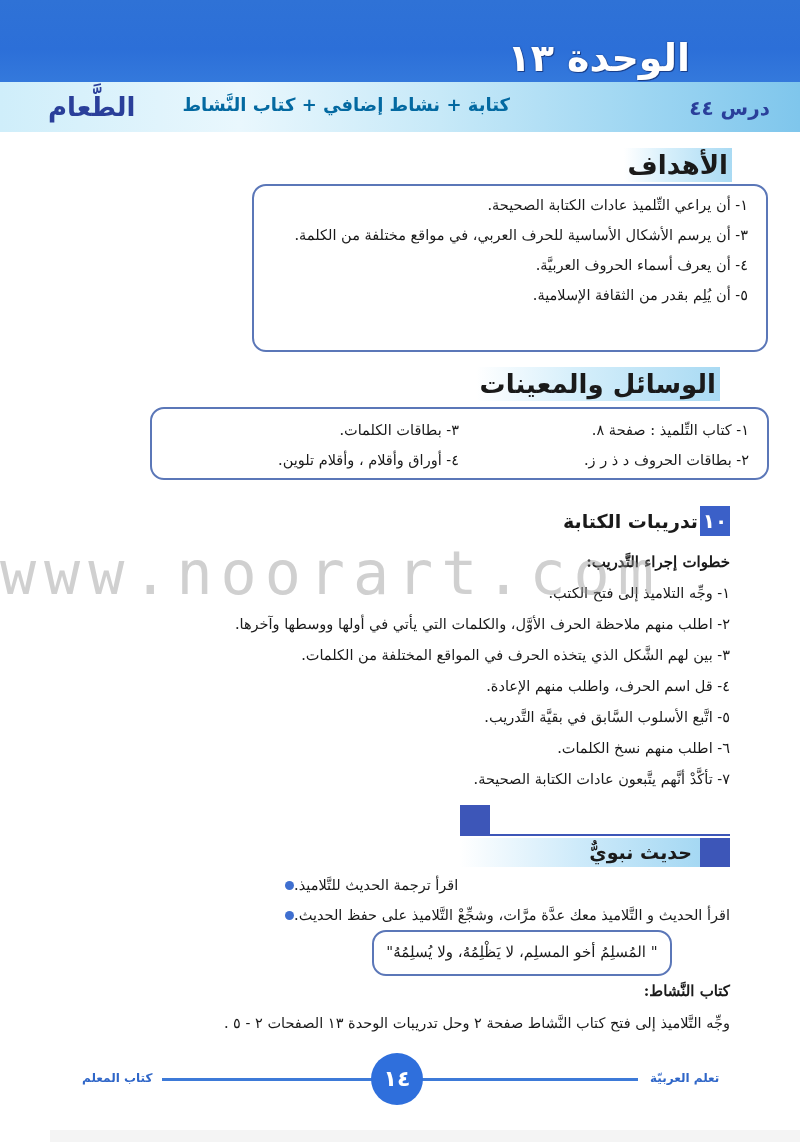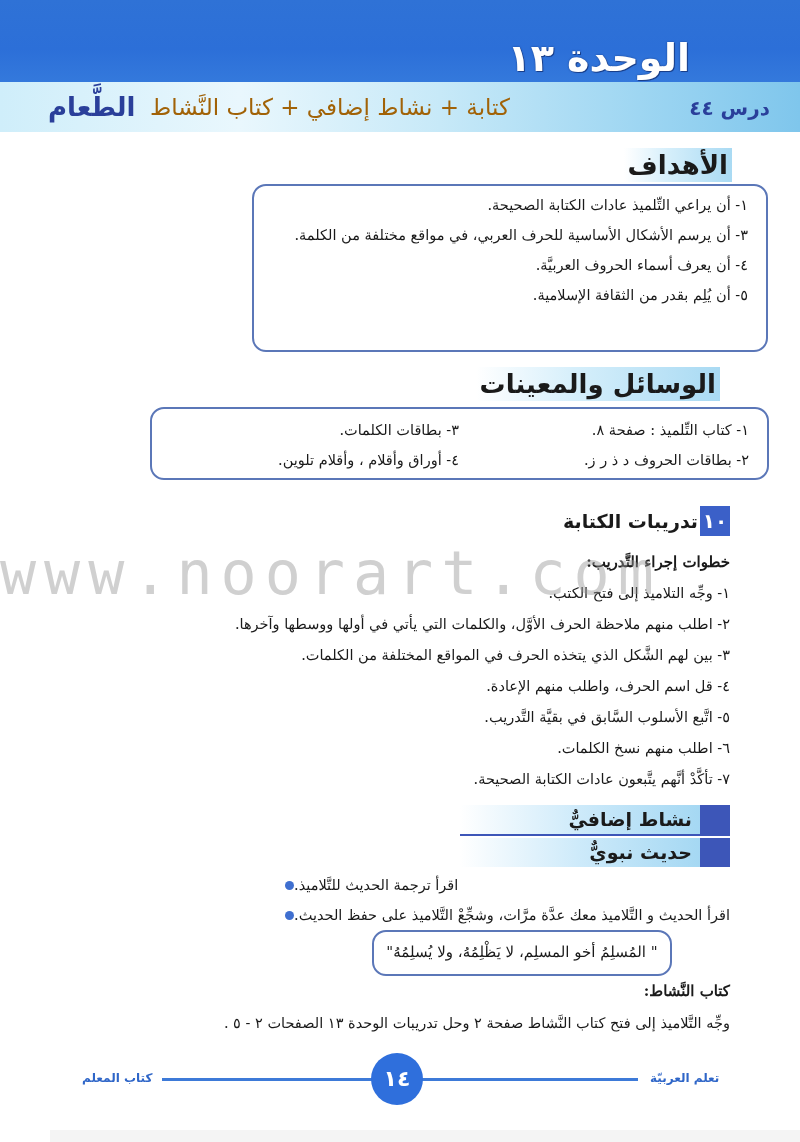--- a/index.html
+++ b/index.html
@@ -25,22 +25,22 @@
     }
     .hdr-bar {
       left: 0; top: 82px; width: 800px; height: 50px;
       background: linear-gradient(90deg, #cfeefa 0%, #e9f7fd 30%, #c7e9f8 55%, #9ed6f2 80%, #7fc6ec 100%);
     }
     .hdr-lesson {
       right: 30px; top: 96px; color: #2a3f9a;
       font-family: "DejaVu Sans", sans-serif; font-weight: bold; font-size: 20px; direction: rtl;
     }
     .hdr-subtitle {
-      right: 290px; top: 94px; color: #a16207;
-      font-family: "DejaVu Sans", sans-serif; font-weight: normal; font-size: 23px; direction: rtl;
+      right: 290px; top: 94px; color: #0369a1;
+      font-family: "DejaVu Sans", sans-serif; font-weight: bold; font-size: 18px; direction: rtl;
     }
     .hdr-topic {
       left: 18px; top: 92px; color: #2a3f9a;
       font-family: "DejaVu Sans", sans-serif; font-weight: bold; font-size: 26px; direction: rtl; margin-left: 30px;
     }
 
     
     .sec-heading {
       font-family: "DejaVu Sans", sans-serif; font-weight: bold; font-size: 26px;
       color: #1a1a1a; direction: rtl; padding: 2px 4px;
@@ -174,21 +174,20 @@
   <div class="line">٤- قل اسم الحرف، واطلب منهم الإعادة.</div>
   <div class="line">٥- اتَّبع الأسلوب السَّابق في بقيَّة التَّدريب.</div>
   <div class="line">٦- اطلب منهم نسخ الكلمات.</div>
   <div class="line">٧- تأكَّدْ أنَّهم يتَّبعون عادات الكتابة الصحيحة.</div>
 </div>
 
 <div class="abs watermark">www.noorart.com</div>
 
 <div class="abs extra-wrap">
   <div class="extra-row extra-underline">
-    <div class="extra-label">نشاط إضافيٌّ</div>
     <div class="extra-sq"></div>
   </div>
   <div class="extra-row">
     <div class="extra-label">حديث نبويٌّ</div>
     <div class="extra-sq"></div>
   </div>
 </div>
 
 <div class="abs bullets">
   <div class="line bullet-line">

